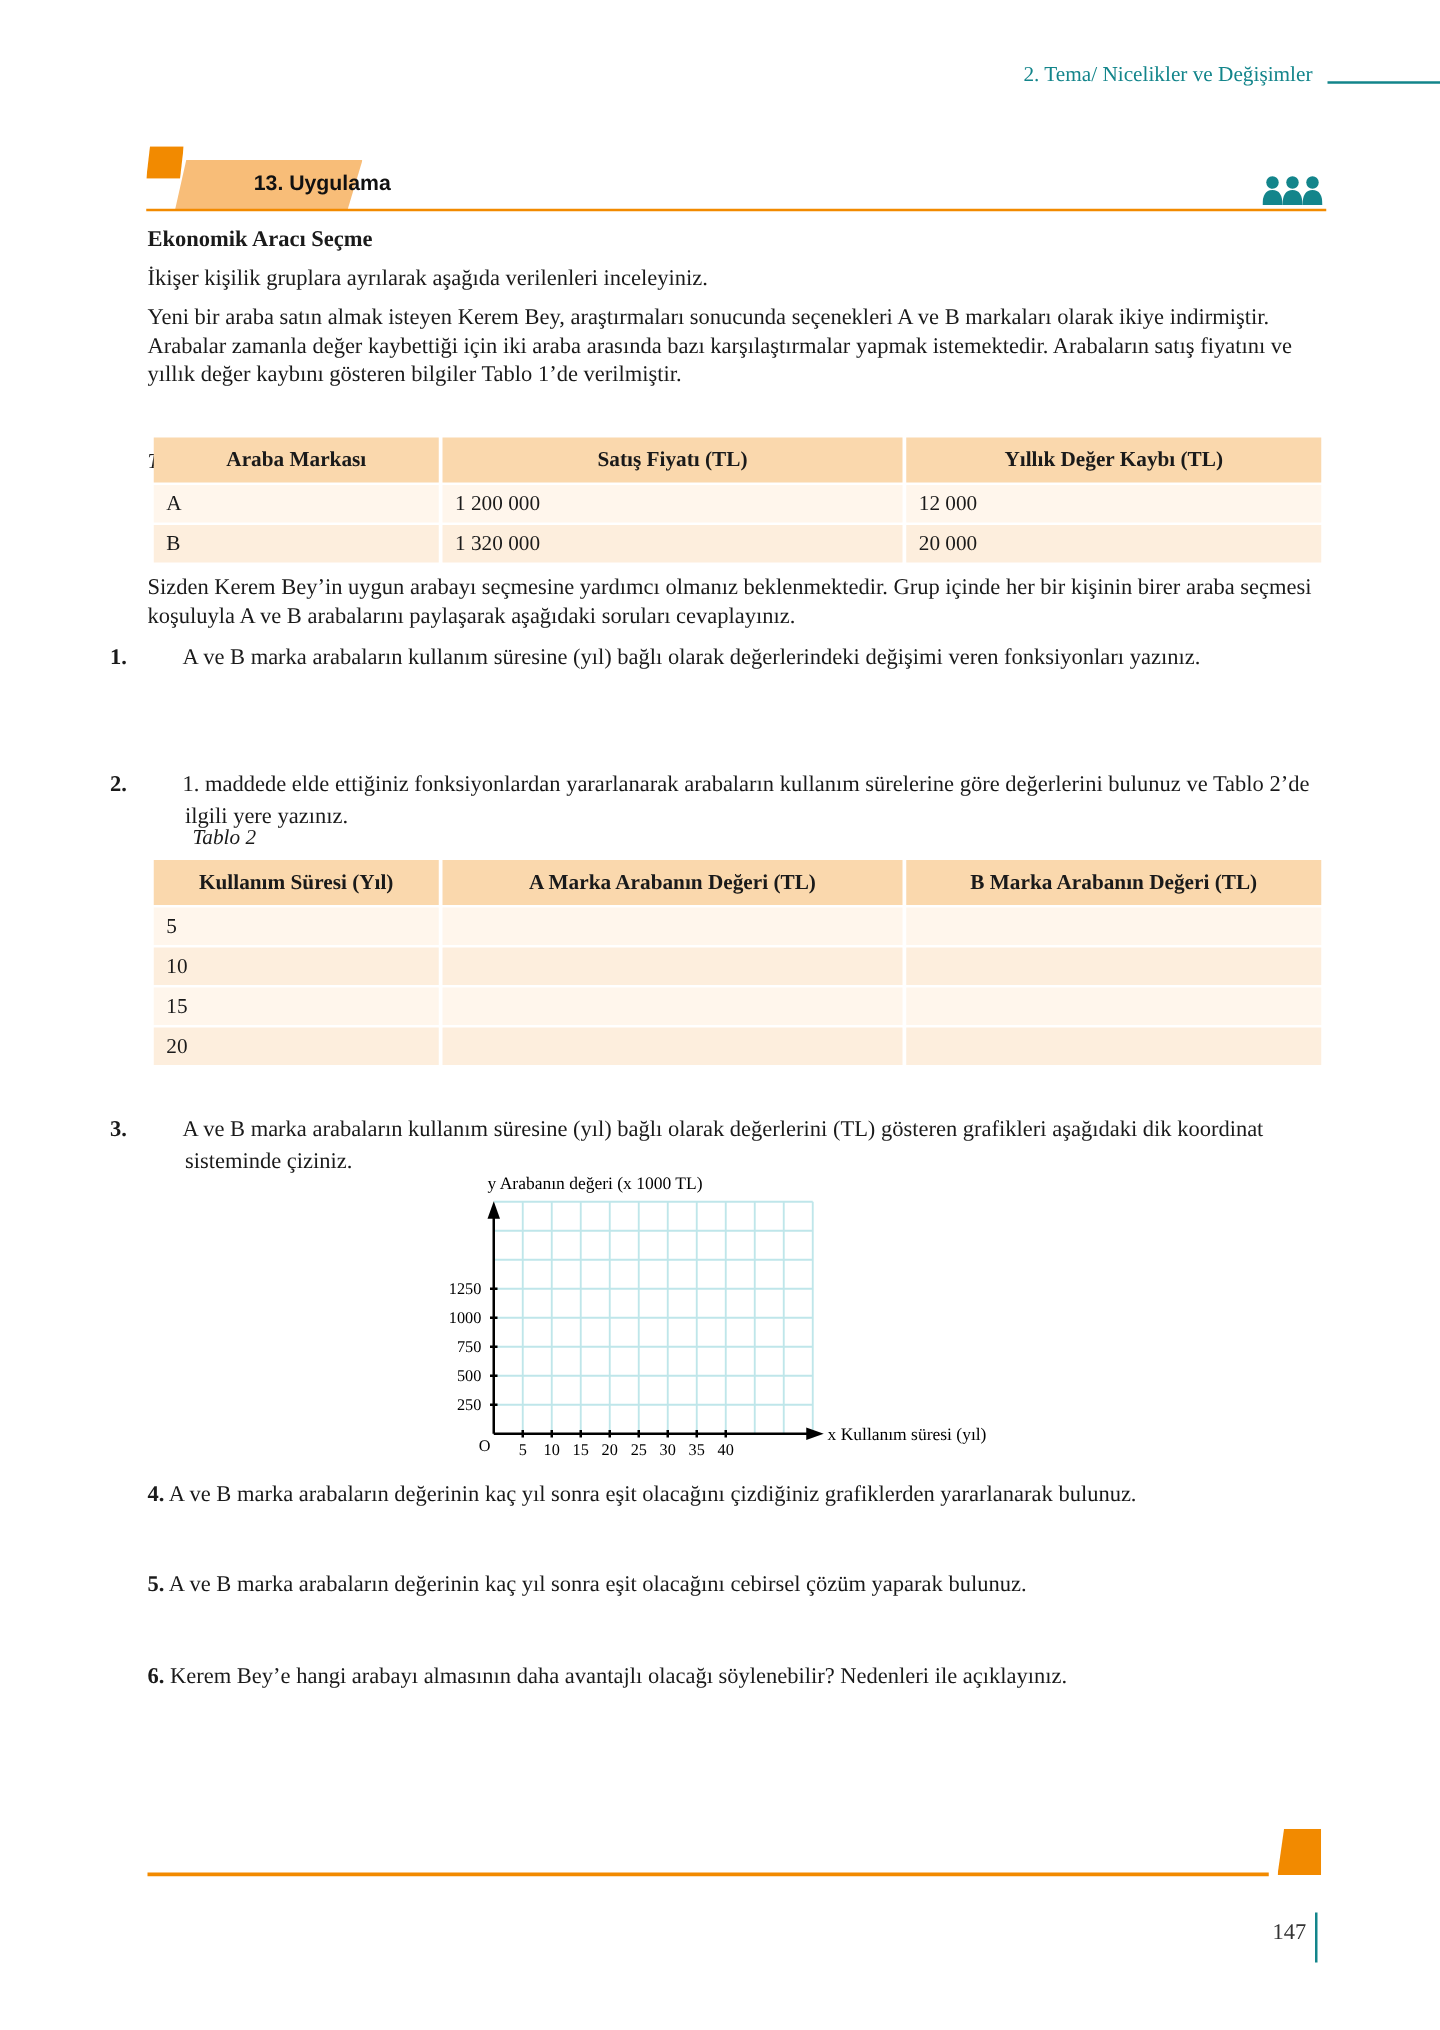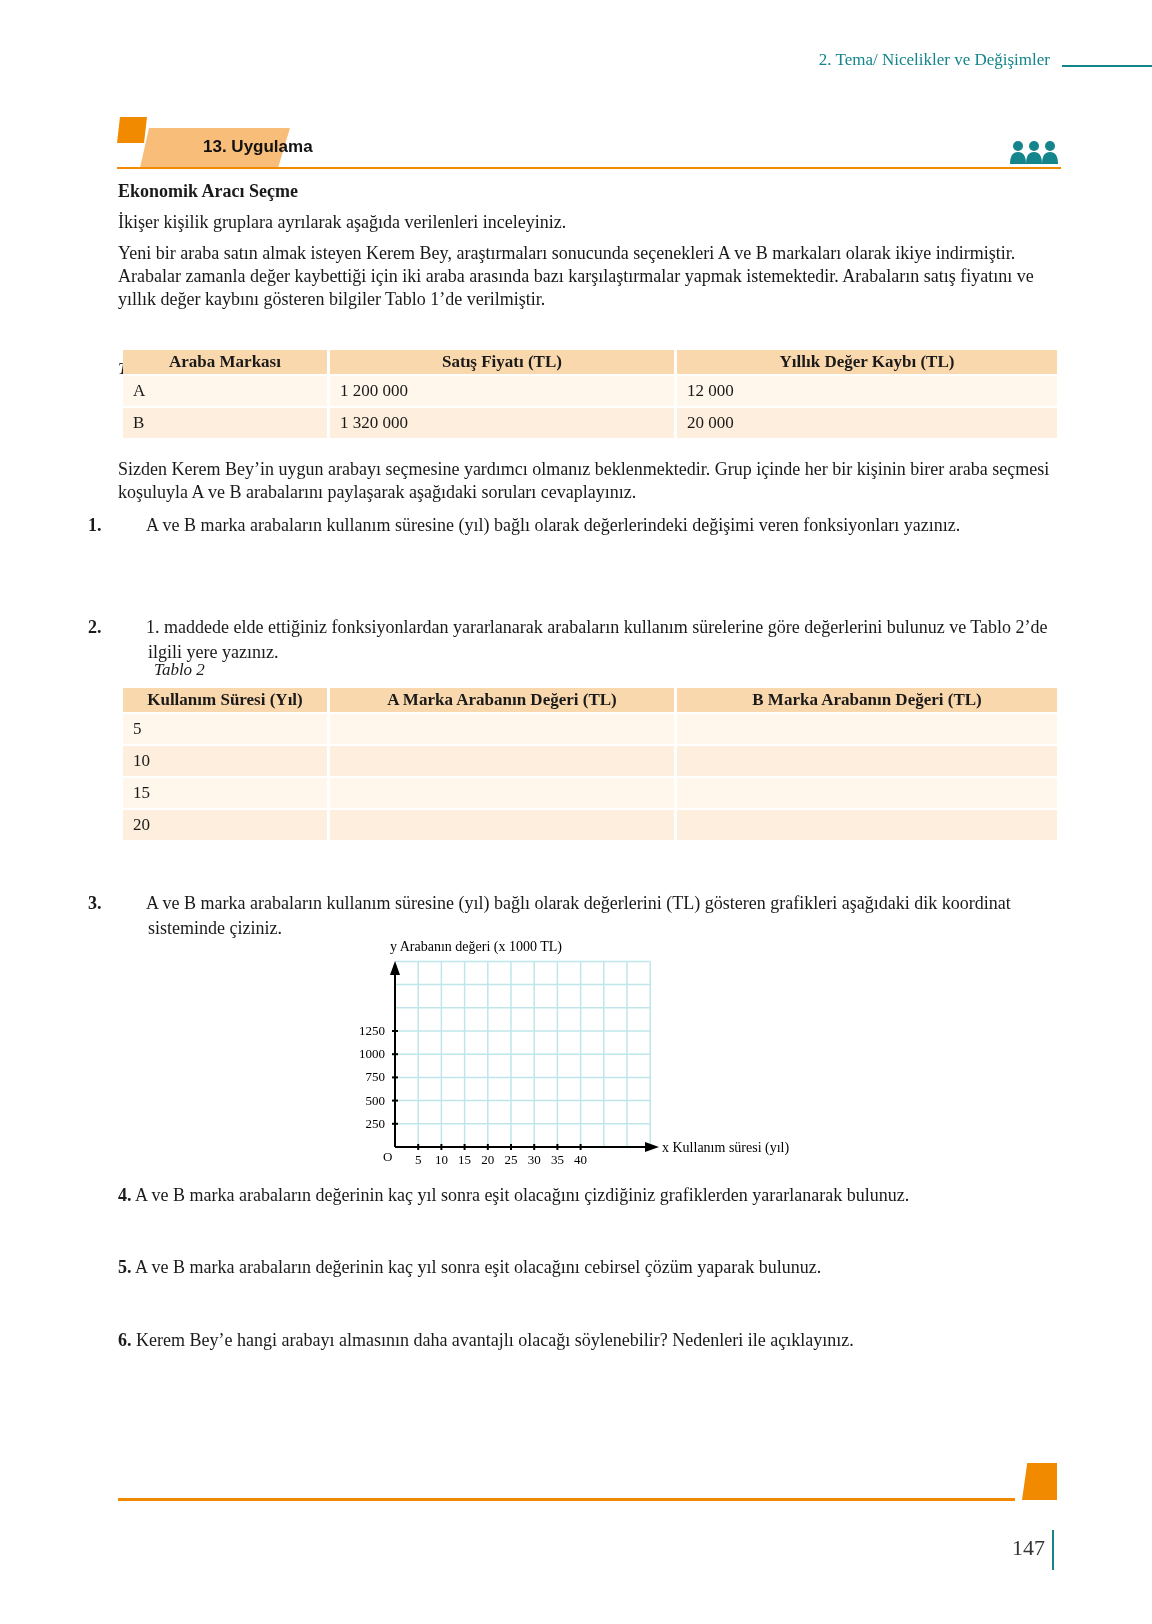--- a/index.html
+++ b/index.html
@@ -27,33 +27,33 @@
   .caption { font-style:italic; font-size:17px; }
   .qnum { font-weight:bold; }
   .q { position:absolute; left:118px; width:944px; font-size:18px; line-height:25px; }
   .q .num { display:inline-block; width:28px; font-weight:bold; }
   .q .body { display:inline; }
   .q.hang { padding-left:30px; text-indent:-30px; width:914px; }
 
   
   table.tbl { position:absolute; left:120px; width:940px; border-collapse:separate; border-spacing:3px 2px;
               font-size:17px; }
-  table.tbl th { background:#fad8ad; font-weight:bold; height:24px; text-align:center; padding:0 2px; }
+  table.tbl th { background:#fad8ad; font-weight:bold; height:36px; text-align:center; padding:0 14px; }
   table.tbl td { height:30px; padding:0 10px; }
   table.tbl tr.r1 td { background:#fff6ec; }
   table.tbl tr.r2 td { background:#fdeedd; }
 
   
   .chart { position:absolute; left:340px; top:960px; width:500px; height:240px; }
 
   
   .footer-rule { position:absolute; top:1498px; left:118px; width:897px; height:3px; background:#f28a00; }
   .footer-block { position:absolute; top:1463px; left:1022px; width:35px; height:37px; background:#f28a00;
                   clip-path: polygon(15% 0, 100% 0, 100% 100%, 0 100%); }
-  .page-num { position:absolute; top:1535px; left:1005px; width:40px; text-align:right; font-size:22px; color:#333; }
+  .page-num { position:absolute; top:1535px; left:1005px; width:40px; text-align:right; font-size:18px; color:#333; }
   .page-rule { position:absolute; top:1530px; left:1052px; width:2px; height:40px; background:#13858b; }
 </style>
 </head>
 <body>
 
 <div class="running-head">2. Tema/ Nicelikler ve Değişimler</div>
 <div class="running-rule"></div>
 
 <div class="banner-square"></div>
 <div class="banner-tab"></div>

